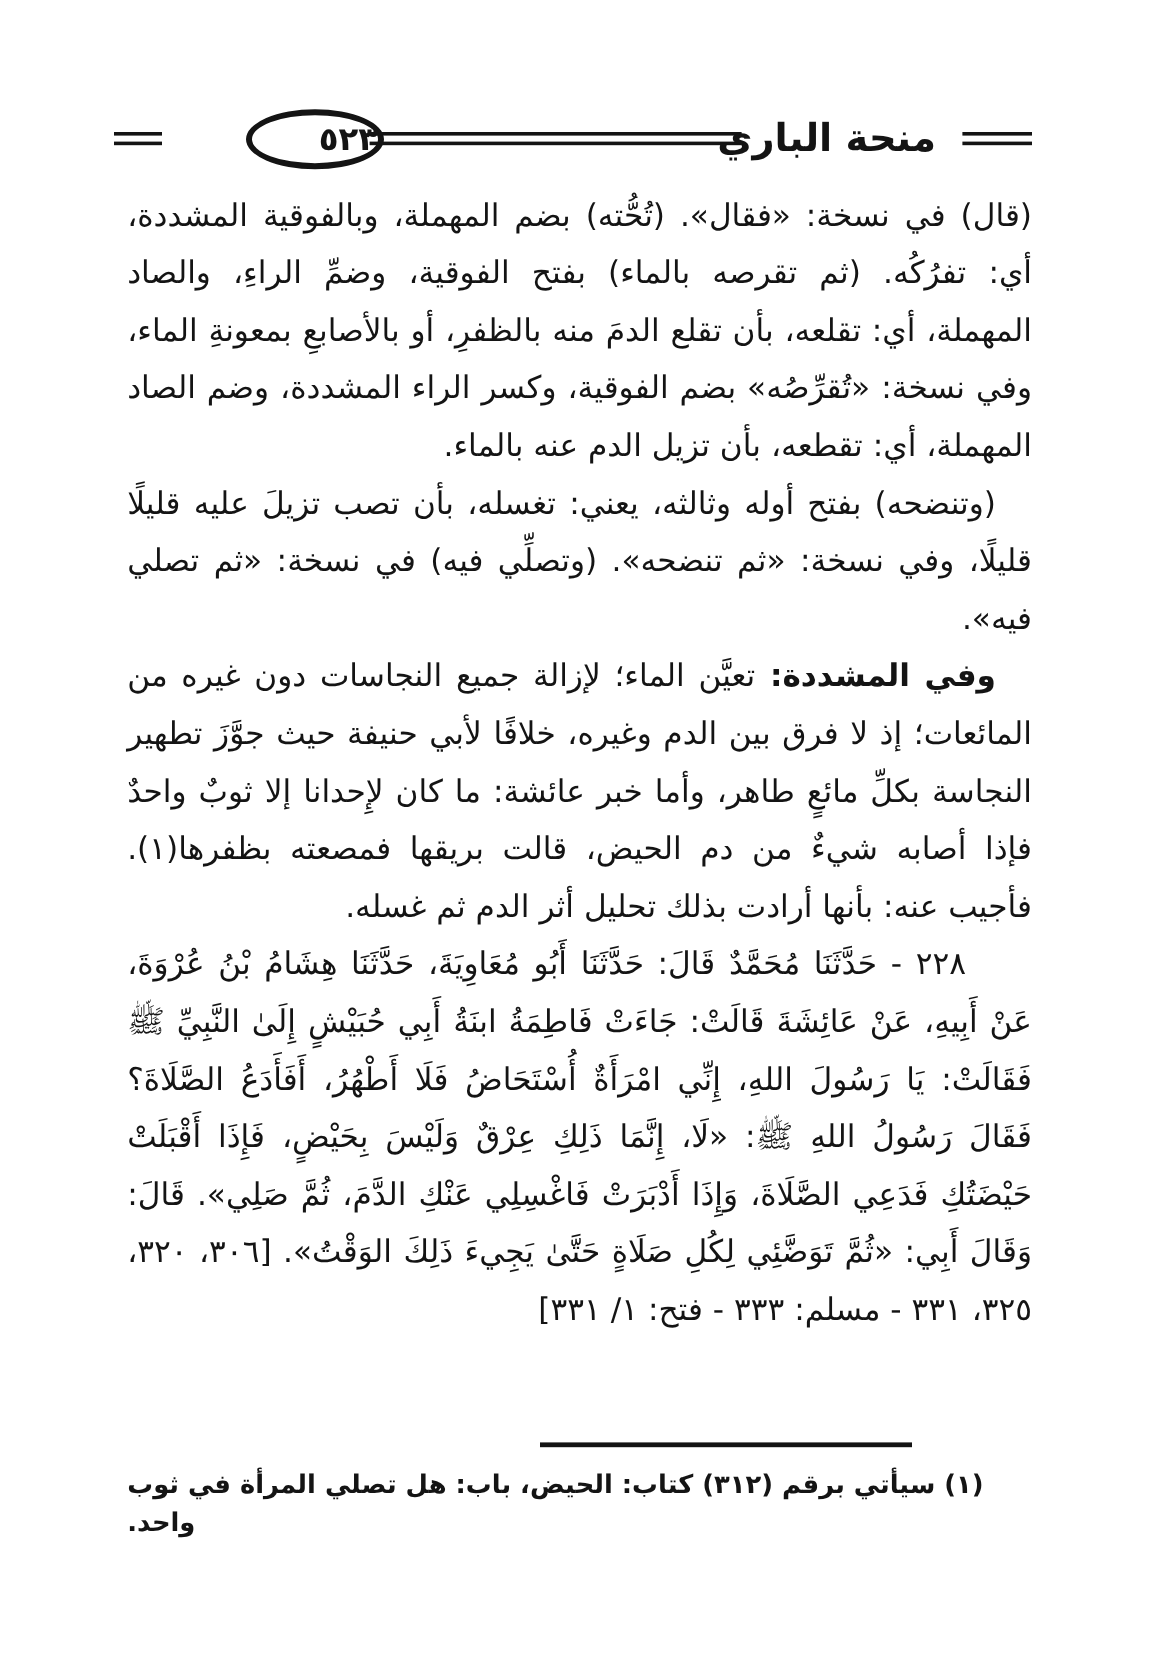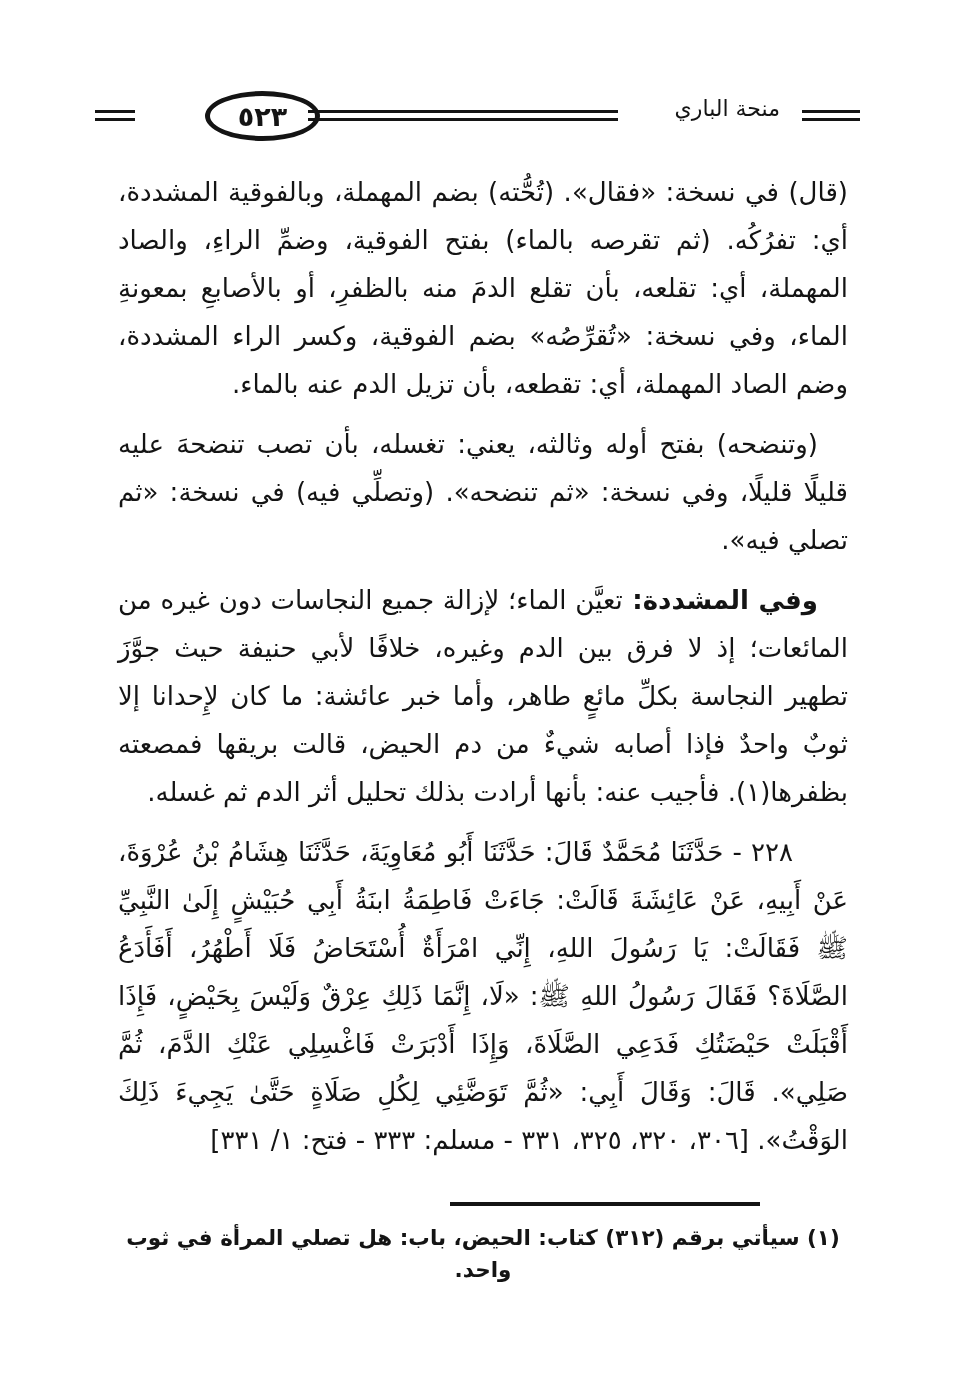--- a/index.html
+++ b/index.html
@@ -28,84 +28,84 @@
   .hrule.center     { left: 308px; width: 310px; top: 22px; }
   .hrule.right-edge { right: 100px; width: 58px; top: 22px; }
 
   .cartouche {
     position: absolute;
     left: 205px; top: 3px;
     width: 115px; height: 50px;
     border: 5px solid #141414;
     border-radius: 50%;
     background: #ffffff;
-    display: flex; align-items: center; justify-content: center;
+    display: flex; align-items: center; justify-content: flex-end;
   }
   .pnum { font-size: 27px; font-weight: bold; letter-spacing: 2px; }
 
   .title {
     position: absolute;
     right: 180px; top: 8px;
-    font-size: 22px;
-    font-weight: normal;
+    font-size: 32px;
+    font-weight: bold;
     direction: rtl;
   }
 
   
   .body {
     position: absolute;
     top: 156px; right: 100px; left: 106px;
     direction: rtl;
     text-align: justify;
     font-size: 26px;
     line-height: 48px;
   }
-  .para { margin: 12px; text-indent: 30px; }
+  .para { margin: 0; text-indent: 30px; }
   .para.flush { text-indent: 0; }
   .para.hadith { text-indent: 55px; font-weight: normal; }
   .lead { font-weight: bold; }
 
   
   .footnote {
     position: absolute;
     left: 106px; right: 100px; top: 1202px;
     direction: rtl;
   }
   .fn-rule {
     height: 4px;
     background: #141414;
     width: 310px;
     margin: 0 100px 16px auto;
   }
   .fn-text {
     margin: 0;
     font-size: 21.5px;
     font-weight: bold;
-    text-align: center;
+    text-align: left;
     line-height: 1.5;
   }
 </style>
 </head>
 <body>
 
 <div class="page">
 
   <header class="header">
     <span class="hrule left-edge"></span>
     <span class="cartouche">
       <span class="pnum">٥٢٣</span>
     </span>
     <span class="hrule center"></span>
     <span class="title">منحة الباري</span>
     <span class="hrule right-edge"></span>
   </header>
 
   <main class="body">
     <p class="para flush">(قال) في نسخة: «فقال». (تُحُّته) بضم المهملة، وبالفوقية المشددة، أي: تفرُكُه. (ثم تقرصه بالماء) بفتح الفوقية، وضمِّ الراءِ، والصاد المهملة، أي: تقلعه، بأن تقلع الدمَ منه بالظفرِ، أو بالأصابعِ بمعونةِ الماء، وفي نسخة: «تُقرِّصُه» بضم الفوقية، وكسر الراء المشددة، وضم الصاد المهملة، أي: تقطعه، بأن تزيل الدم عنه بالماء.</p>
-    <p class="para">(وتنضحه) بفتح أوله وثالثه، يعني: تغسله، بأن تصب تنضحهَ عليه قليلًا قليلًا، وفي نسخة: «ثم تنضحه». (وتصلِّي فيه) في نسخة: «ثم تصلي فيه».</p>
+    <p class="para">(وتنضحه) بفتح أوله وثالثه، يعني: تغسله، بأن تصب تزيلَ عليه قليلًا قليلًا، وفي نسخة: «ثم تنضحه». (وتصلِّي فيه) في نسخة: «ثم تصلي فيه».</p>
     <p class="para"><span class="lead">وفي المشددة: </span><span>تعيَّن الماء؛ لإزالة جميع النجاسات دون غيره من المائعات؛ إذ لا فرق بين الدم وغيره، خلافًا لأبي حنيفة حيث جوَّزَ تطهير النجاسة بكلِّ مائعٍ طاهر، وأما خبر عائشة: ما كان لإِحدانا إلا ثوبٌ واحدٌ فإذا أصابه شيءٌ من دم الحيض، قالت بريقها فمصعته بظفرها(١). فأجيب عنه: بأنها أرادت بذلك تحليل أثر الدم ثم غسله.</span></p>
     <p class="para hadith"><span>٢٢٨ - حَدَّثَنَا مُحَمَّدٌ قَالَ: حَدَّثَنَا أَبُو مُعَاوِيَةَ، حَدَّثَنَا هِشَامُ بْنُ عُرْوَةَ، عَنْ أَبِيهِ، عَنْ عَائِشَةَ قَالَتْ: جَاءَتْ فَاطِمَةُ ابنَةُ أَبِي حُبَيْشٍ إِلَىٰ النَّبِيِّ ﷺ فَقَالَتْ: يَا رَسُولَ اللهِ، إِنِّي امْرَأَةٌ أُسْتَحَاضُ فَلَا أَطْهُرُ، أَفَأَدَعُ الصَّلَاةَ؟ فَقَالَ رَسُولُ اللهِ ﷺ: «لَا، إِنَّمَا ذَلِكِ عِرْقٌ وَلَيْسَ بِحَيْضٍ، فَإِذَا أَقْبَلَتْ حَيْضَتُكِ فَدَعِي الصَّلَاةَ، وَإِذَا أَدْبَرَتْ فَاغْسِلِي عَنْكِ الدَّمَ، ثُمَّ صَلِي». قَالَ: وَقَالَ أَبِي: «ثُمَّ تَوَضَّئِي لِكُلِ صَلَاةٍ حَتَّىٰ يَجِيءَ ذَلِكَ الوَقْتُ».</span> <span>[٣٠٦، ٣٢٠، ٣٢٥، ٣٣١ - مسلم: ٣٣٣ - فتح: ١/ ٣٣١]</span></p>
   </main>
 
   <footer class="footnote">
     <div class="fn-rule"></div>
     <p class="fn-text">(١) سيأتي برقم (٣١٢) كتاب: الحيض، باب: هل تصلي المرأة في ثوب واحد.</p>
   </footer>
 
 </div>

